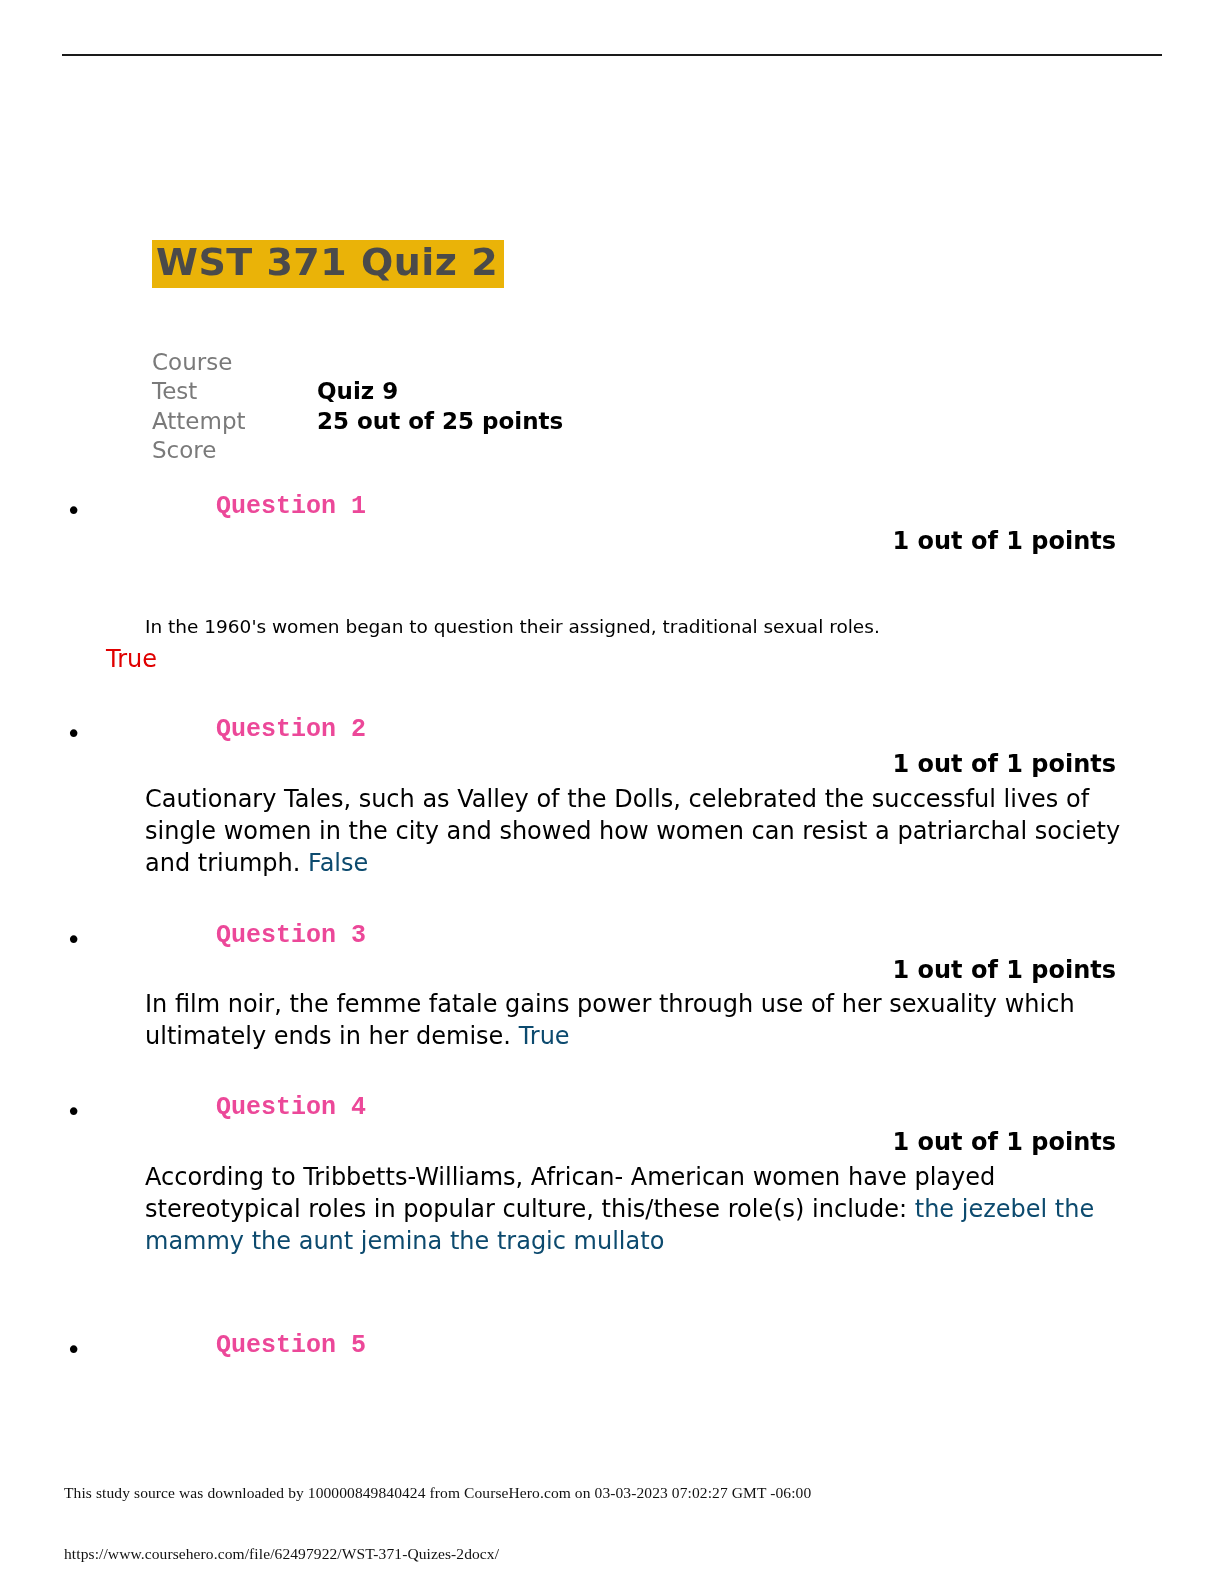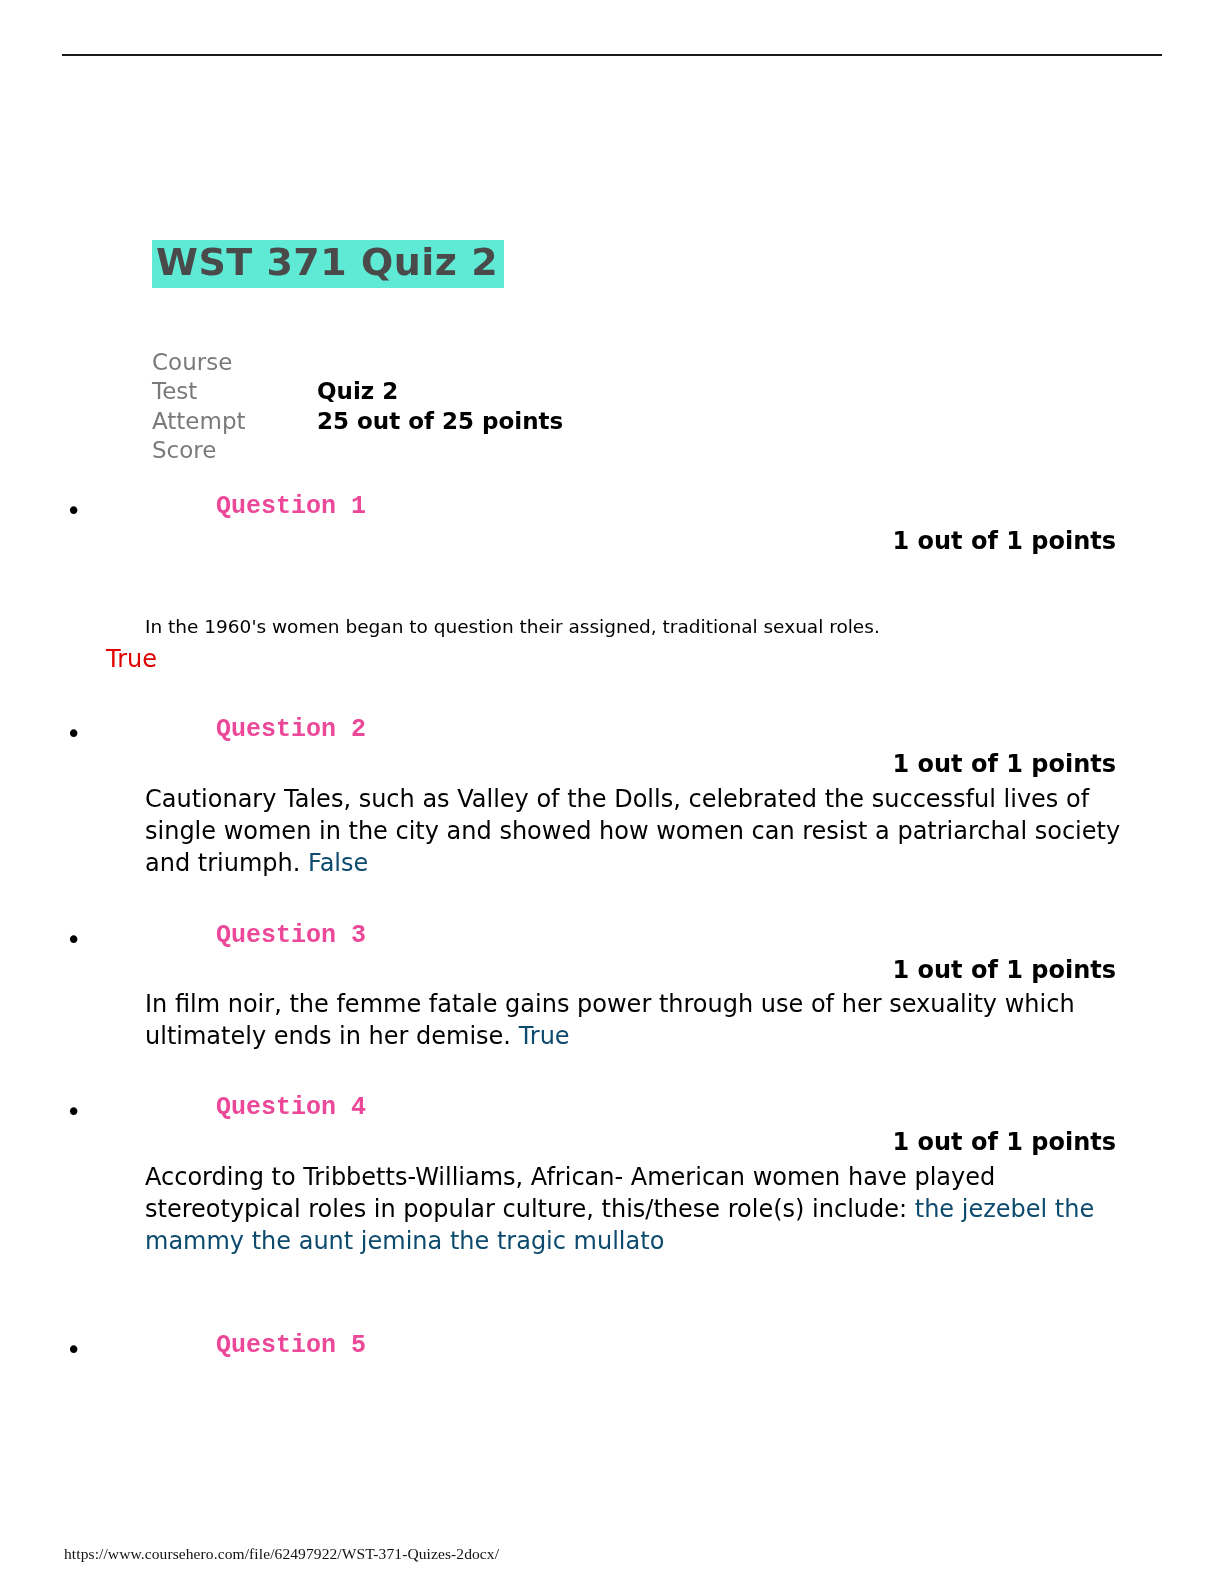--- a/index.html
+++ b/index.html
@@ -29,21 +29,21 @@
     height: 0;
     border-top: 2px solid #1a1a1a;
   }
   .title {
     position: absolute;
     left: 152px;
     top: 240px;
     font-size: 38px;
     font-weight: bold;
     color: #4a4a4a;
-    background: #5eead4;
+    background: #eab308;
     padding: 2px 6px 4px 4px;
     line-height: 1.1;
     letter-spacing: 0.5px;
   }
   .meta {
     position: absolute;
     left: 152px;
     top: 348px;
     width: 900px;
   }
@@ -139,21 +139,21 @@
   <div class="top-rule"></div>
 
   <div class="title">WST 371 Quiz 2</div>
 
   <div class="meta">
     <div class="meta-row">
       <span class="meta-label">Course</span>
     </div>
     <div class="meta-row">
       <span class="meta-label">Test</span>
-      <span class="meta-value">Quiz 2</span>
+      <span class="meta-value">Quiz 9</span>
     </div>
     <div class="meta-row">
       <span class="meta-label two-line">
         <span>Attempt</span><br>
         <span>Score</span>
       </span>
       <span class="meta-value">25 out of 25 points</span>
     </div>
   </div>
 
@@ -174,15 +174,16 @@
   <div class="qtext" style="top:989px"><span>In film noir, the femme fatale gains power through use of her sexuality which ultimately ends in her demise.</span> <span class="ans">True</span></div>
 
   <div class="bullet" style="top:1099px">•</div>
   <div class="qhead" style="top:1093px">Question 4</div>
   <div class="points" style="top:1128px">1 out of 1 points</div>
   <div class="qtext" style="top:1162px"><span>According to Tribbetts-Williams, African- American women have played stereotypical roles in popular culture, this/these role(s) include:</span> <span class="ans">the jezebel the mammy the aunt jemina the tragic mullato</span></div>
 
   <div class="bullet" style="top:1337px">•</div>
   <div class="qhead" style="top:1331px">Question 5</div>
 
+  <div class="footer-1">This study source was downloaded by 100000849840424 from CourseHero.com on 03-03-2023 07:02:27 GMT -06:00</div>
   <div class="footer-2">https://www.coursehero.com/file/62497922/WST-371-Quizes-2docx/</div>
 
 </div>
 
 </body></html>

